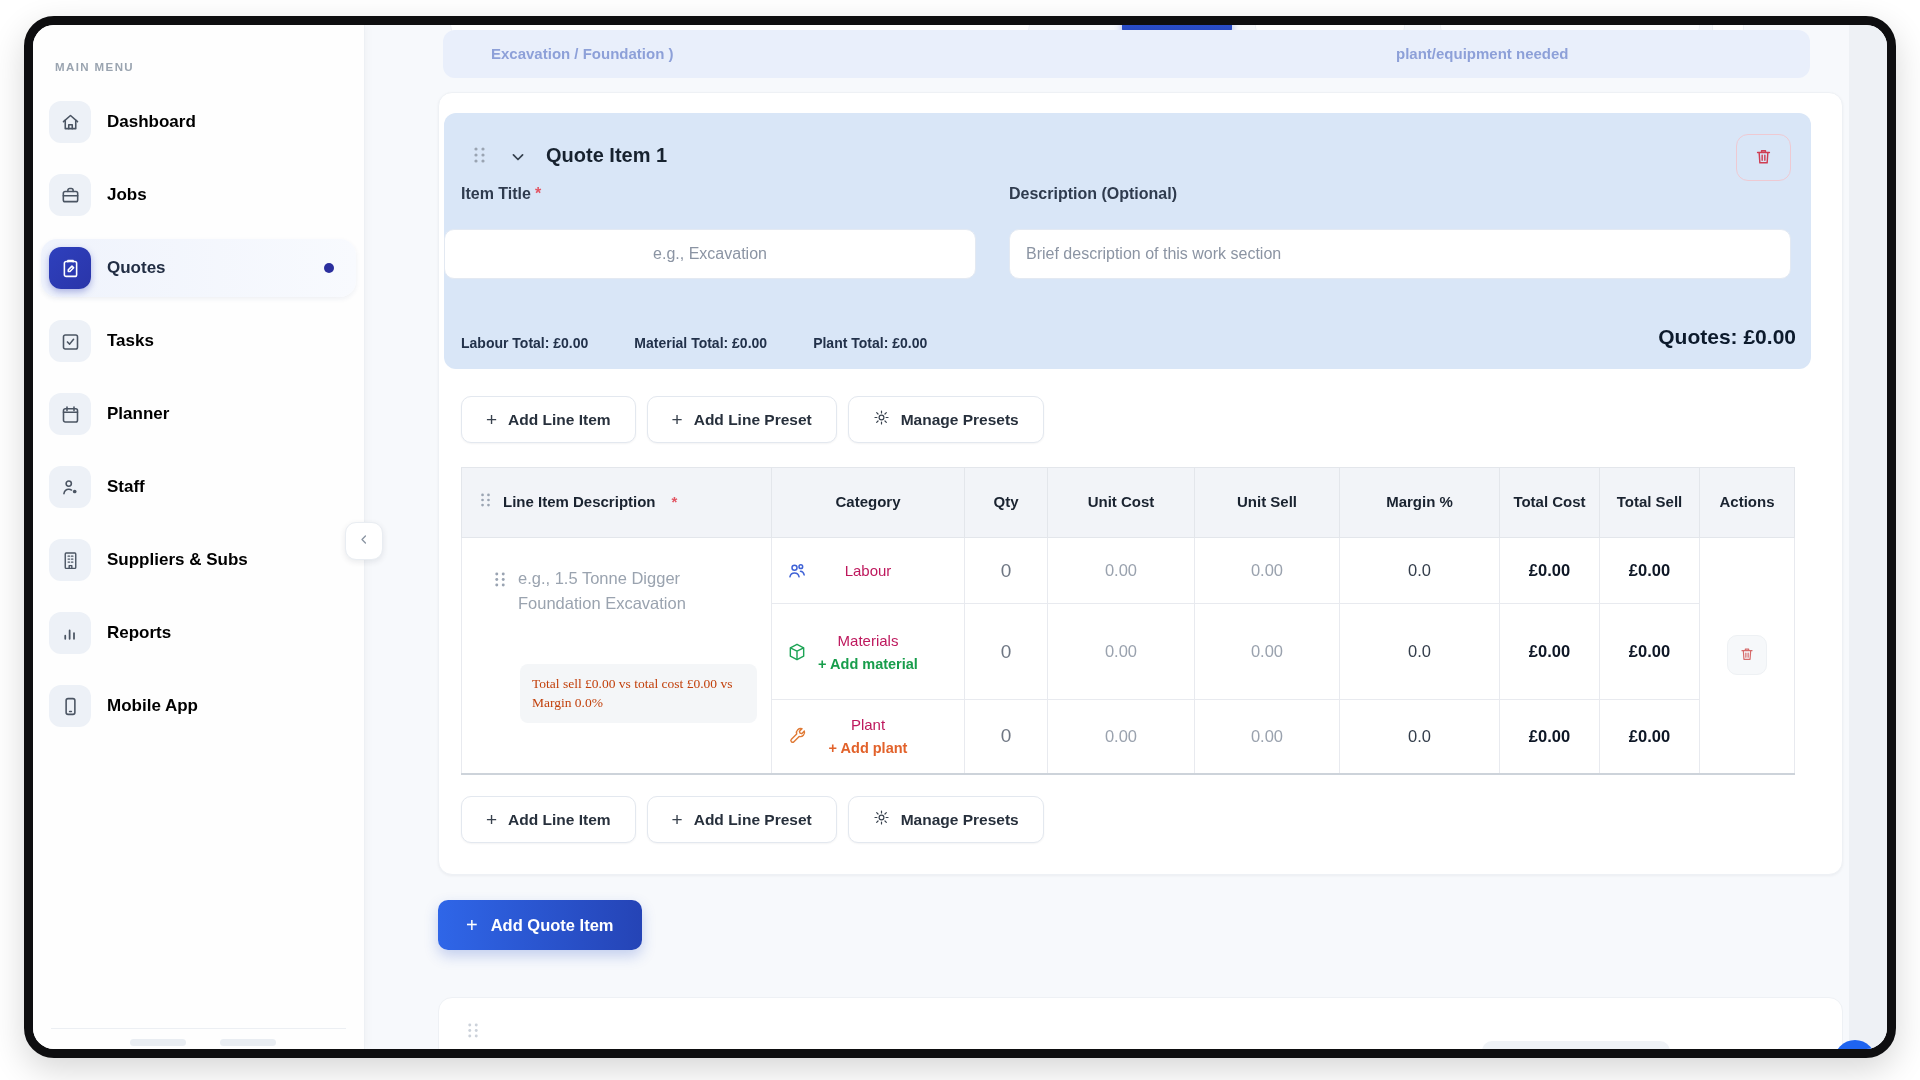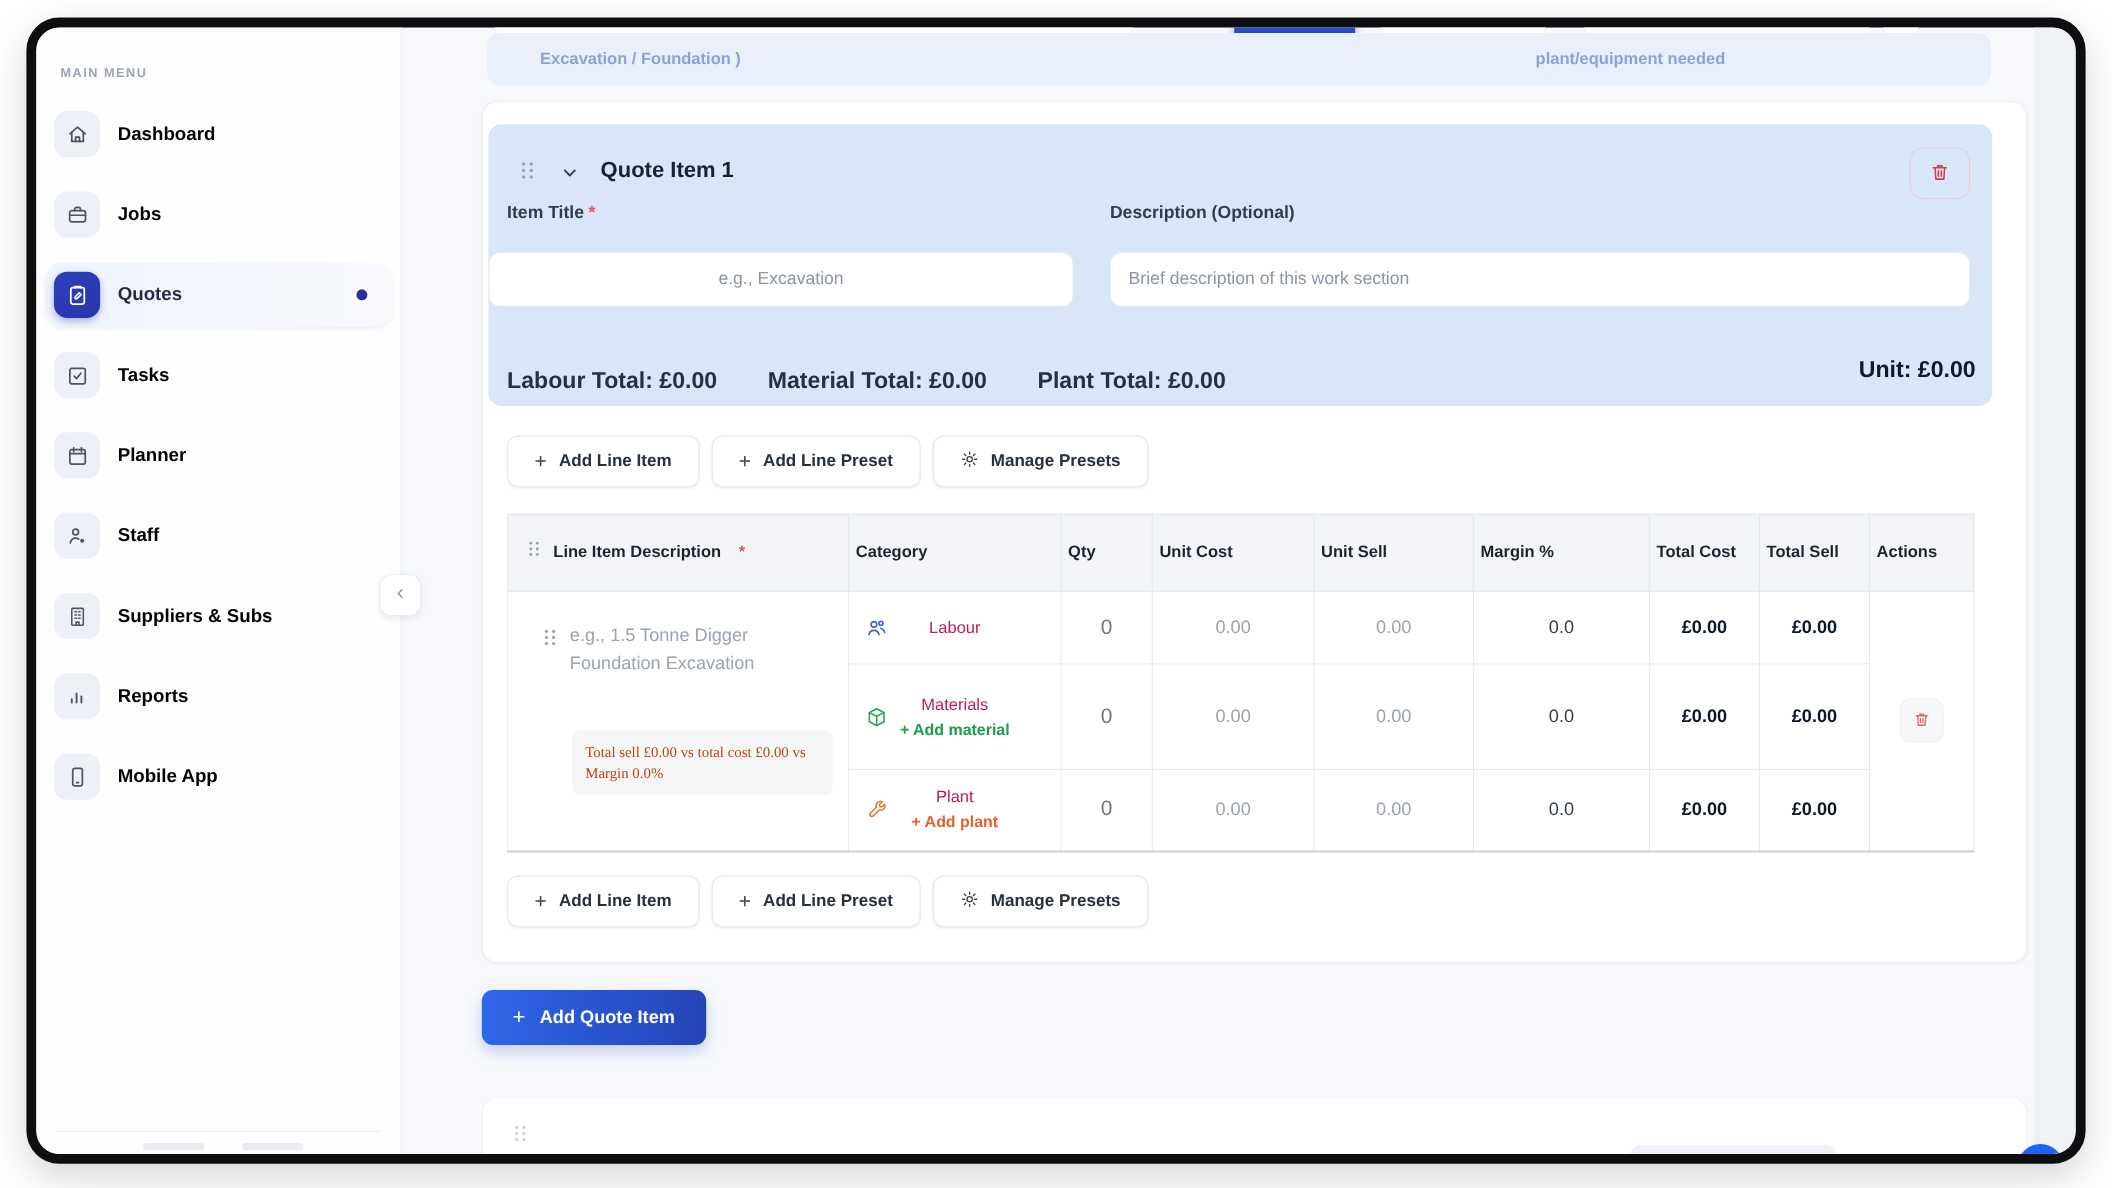--- a/index.html
+++ b/index.html
@@ -71,38 +71,38 @@
             border-radius:12px; background:transparent; color:#cf3d52; display:flex; align-items:center;
             justify-content:center; cursor:pointer; }
   .qi-trash svg { width:19px; height:19px; }
   .qi-label { position:absolute; top:72px; font-size:16px; font-weight:600; color:#2f3b4e; }
   .lab-l { left:17px; } .lab-r { left:565px; }
   .req { color:#e25563; margin-left:4px; }
   .qi-input { position:absolute; top:116px; height:50px; border:1px solid #e3e9f2; border-radius:10px;
             background:#fff; padding:0 16px; font-size:16px; color:#1f2937; font-family:"Liberation Sans",sans-serif; }
   .qi-input::placeholder { color:#8b94a3; }
   .in-l { left:0; width:532px;text-align:center; } .in-r { left:565px; width:782px; }
-  .qi-totals { position:absolute; left:17px; top:222px; display:flex; gap:46px; font-size:21px;
+  .qi-totals { position:absolute; left:17px; top:222px; display:flex; gap:46px; font-size:14px;
             font-weight:600; color:#22314a; }
   .qi-grand { position:absolute; right:15px; top:212px; font-size:21px; font-weight:800; color:#0c1a2c; }
 
   
   .toolbar-row { position:absolute; left:22px; display:flex; gap:11px; }
   .tb1 { top:303px; } .tb2 { top:703px; }
   .btn { height:47px; padding:0 24px; display:flex; align-items:center; gap:11px; background:#fff;
          border:1px solid #e3e8ef; border-radius:10px; font-size:15.5px; font-weight:600; color:#27303c;
          box-shadow:0 1px 2px rgba(15,23,42,.05); cursor:pointer; font-family:"Liberation Sans",sans-serif; }
   .plus-glyph { font-size:19px; font-weight:500; color:#39424e; line-height:1; }
   .btn svg.gear { width:17px; height:17px; color:#39424e; }
 
   
   .table-wrap { position:absolute; left:22px; top:374px; width:1333px; }
   table.lines { border-collapse:collapse; width:100%; table-layout:fixed; }
   .lines th { height:70px; background:#f2f4f8; border:1px solid #e3e6eb; font-size:15px; font-weight:700;
-         color:#1a2330; text-align:left; padding:0 6px; line-height:1.35; }
+         color:#1a2330; text-align:center; padding:0 6px; line-height:1.35; }
   .lines th.h-desc { text-align:left; }
   .h-desc-inner { display:flex; align-items:center; gap:12px; padding-left:12px; }
   .lines td { border:1px solid #e8eaef; text-align:center; vertical-align:middle; background:#fff; }
   .lines { border-bottom:2px solid #cdd3da; }
   .r1 td { height:66px; } .r2 td { height:96px; } .r3 td { height:74px; }
   td.desc-cell { vertical-align:top; text-align:left; padding:0; }
   .desc-top { display:flex; gap:12px; padding:28px 12px 0 32px; }
   .desc-top .drag-handle { margin-top:5px; }
   .desc-ph { font-size:16.5px; color:#9aa3af; line-height:1.5; width:225px; }
   .desc-summary { margin:48px 0 0 58px; width:237px; background:#f4f6f8; border-radius:8px;
@@ -369,21 +369,21 @@
       <div class="qi-label lab-r">Description (Optional)</div>
 
       <input class="qi-input in-l" type="text" placeholder="e.g., Excavation" style="">
       <input class="qi-input in-r" type="text" placeholder="Brief description of this work section" style="">
 
       <div class="qi-totals">
         <span>Labour Total: £0.00</span>
         <span>Material Total: £0.00</span>
         <span>Plant Total: £0.00</span>
       </div>
-      <div class="qi-grand">Unit: £0.00</div>
+      <div class="qi-grand">Quotes: £0.00</div>
     </div>
 
     <div class="toolbar-row tb1">
       <button class="btn">
         <span class="plus-glyph">+</span>
         <span>Add Line Item</span>
       </button>
       <button class="btn">
         <span class="plus-glyph">+</span>
         <span>Add Line Preset</span>

